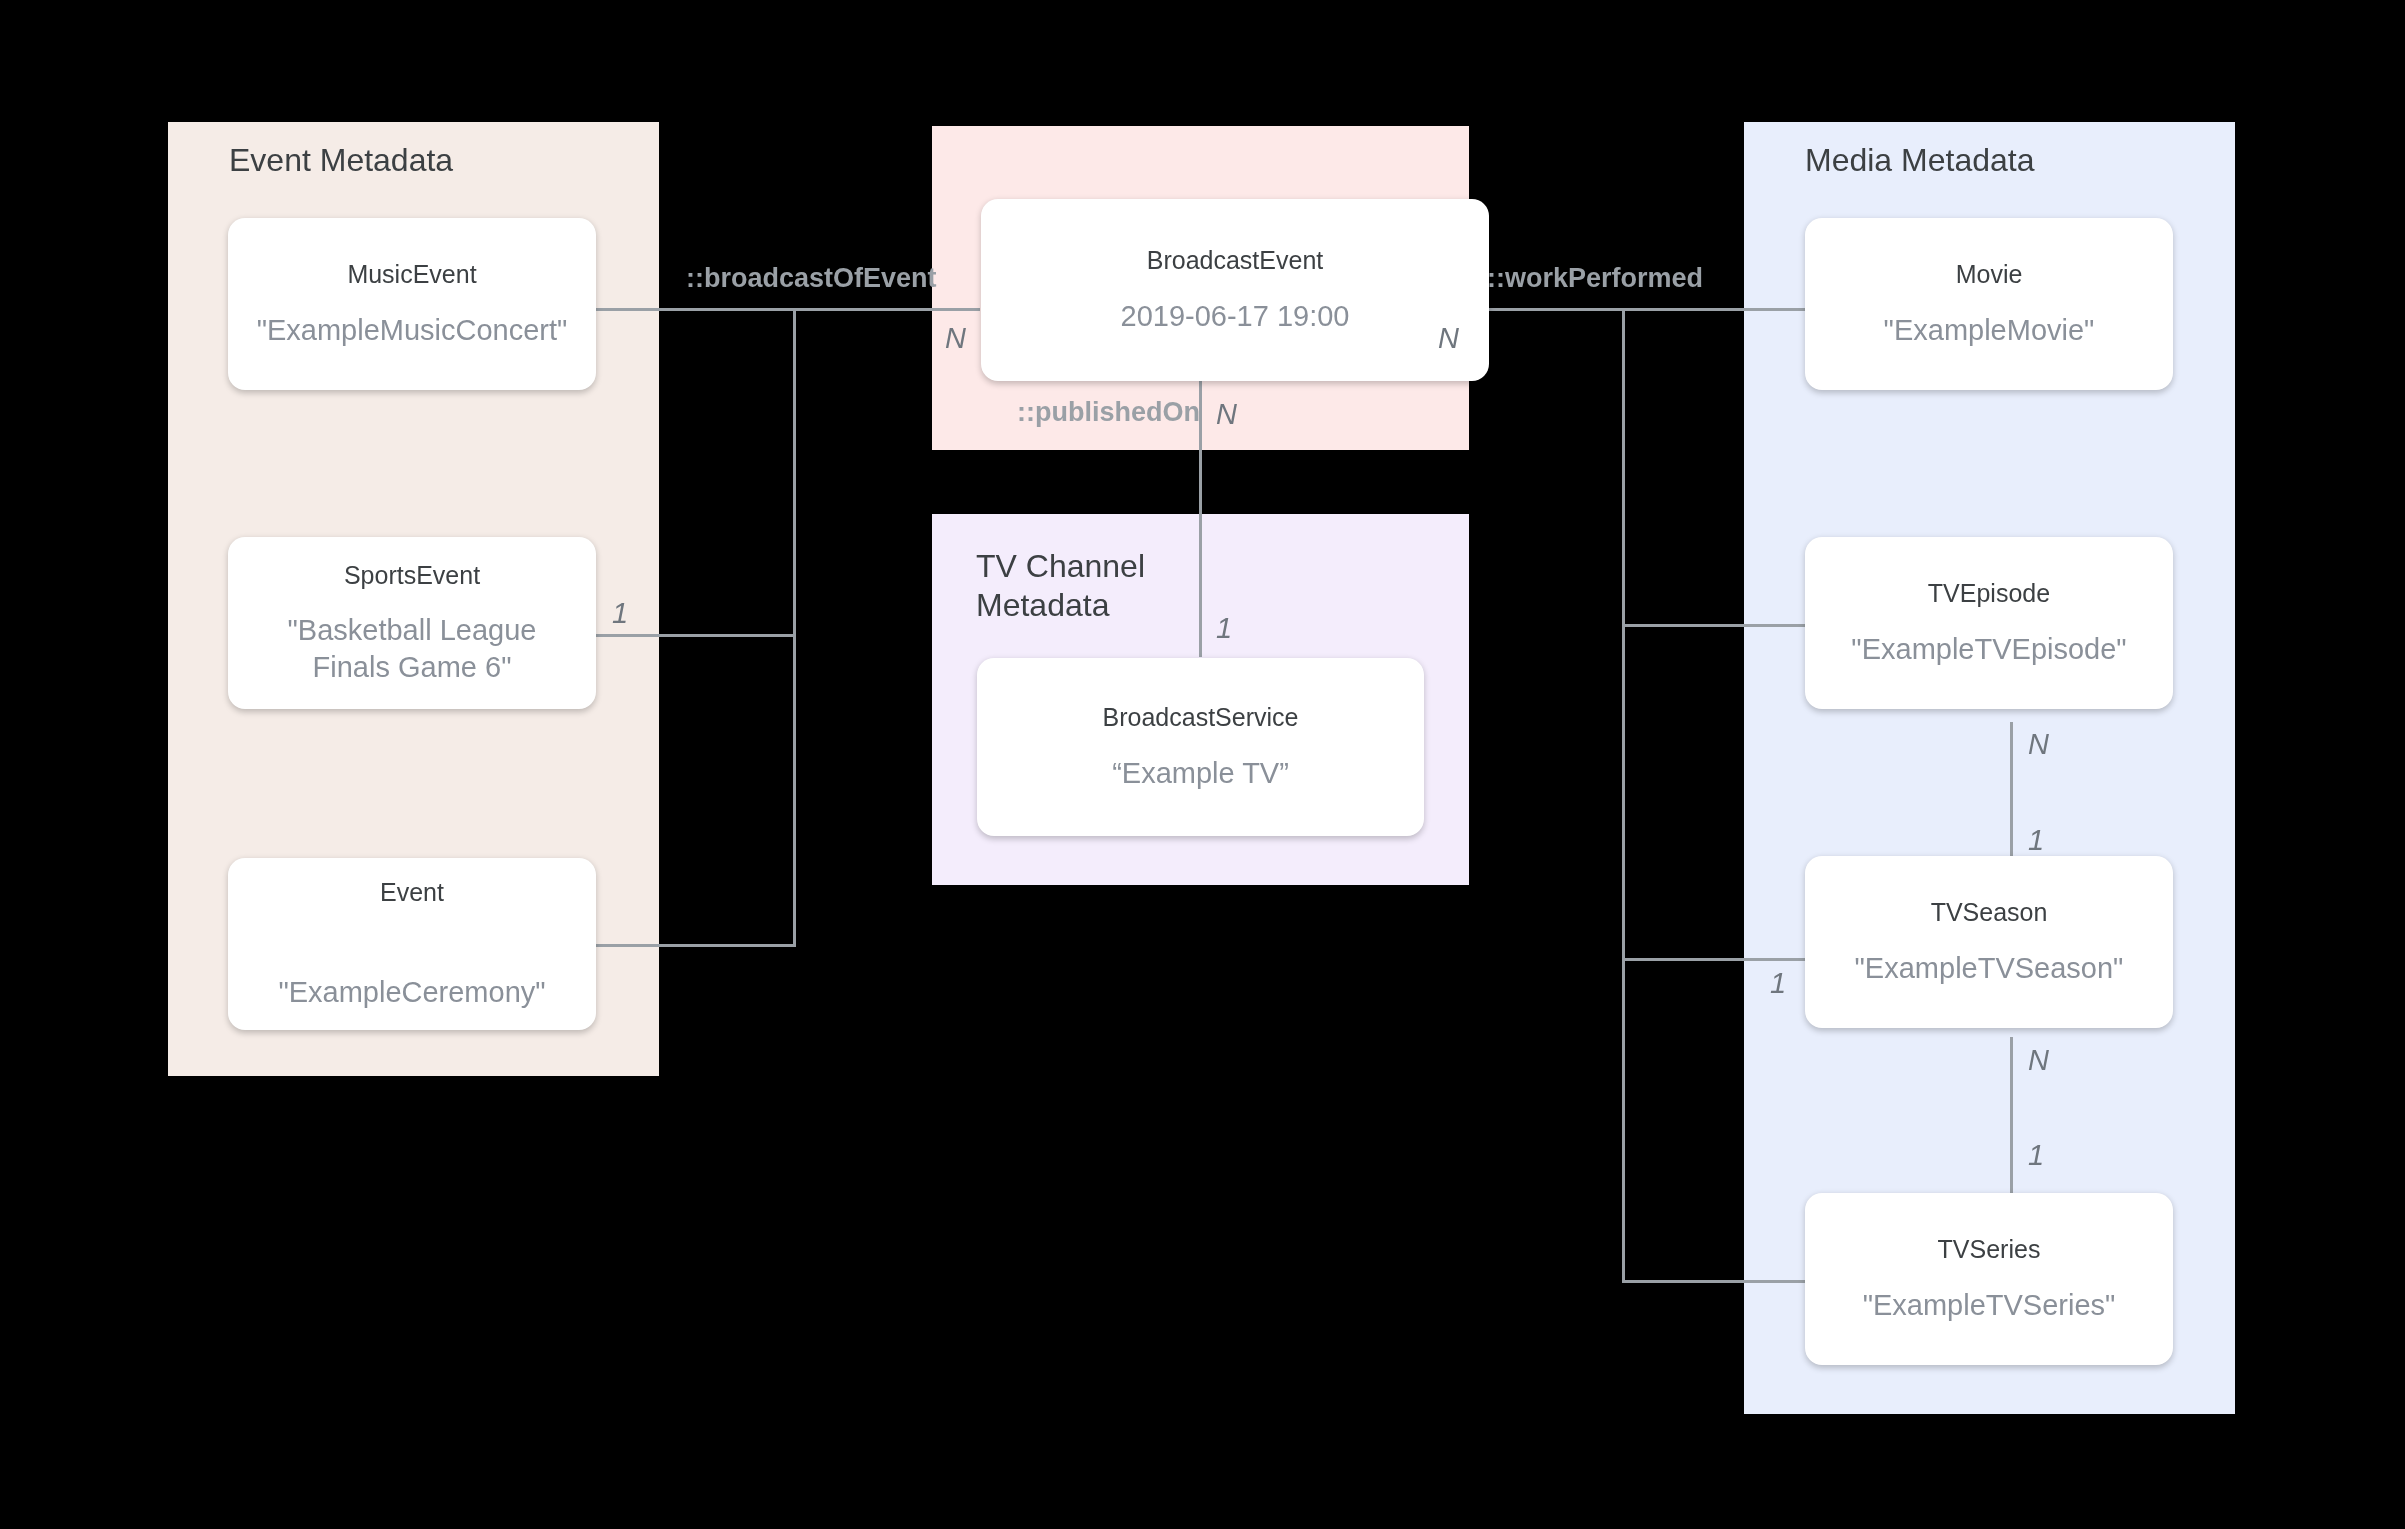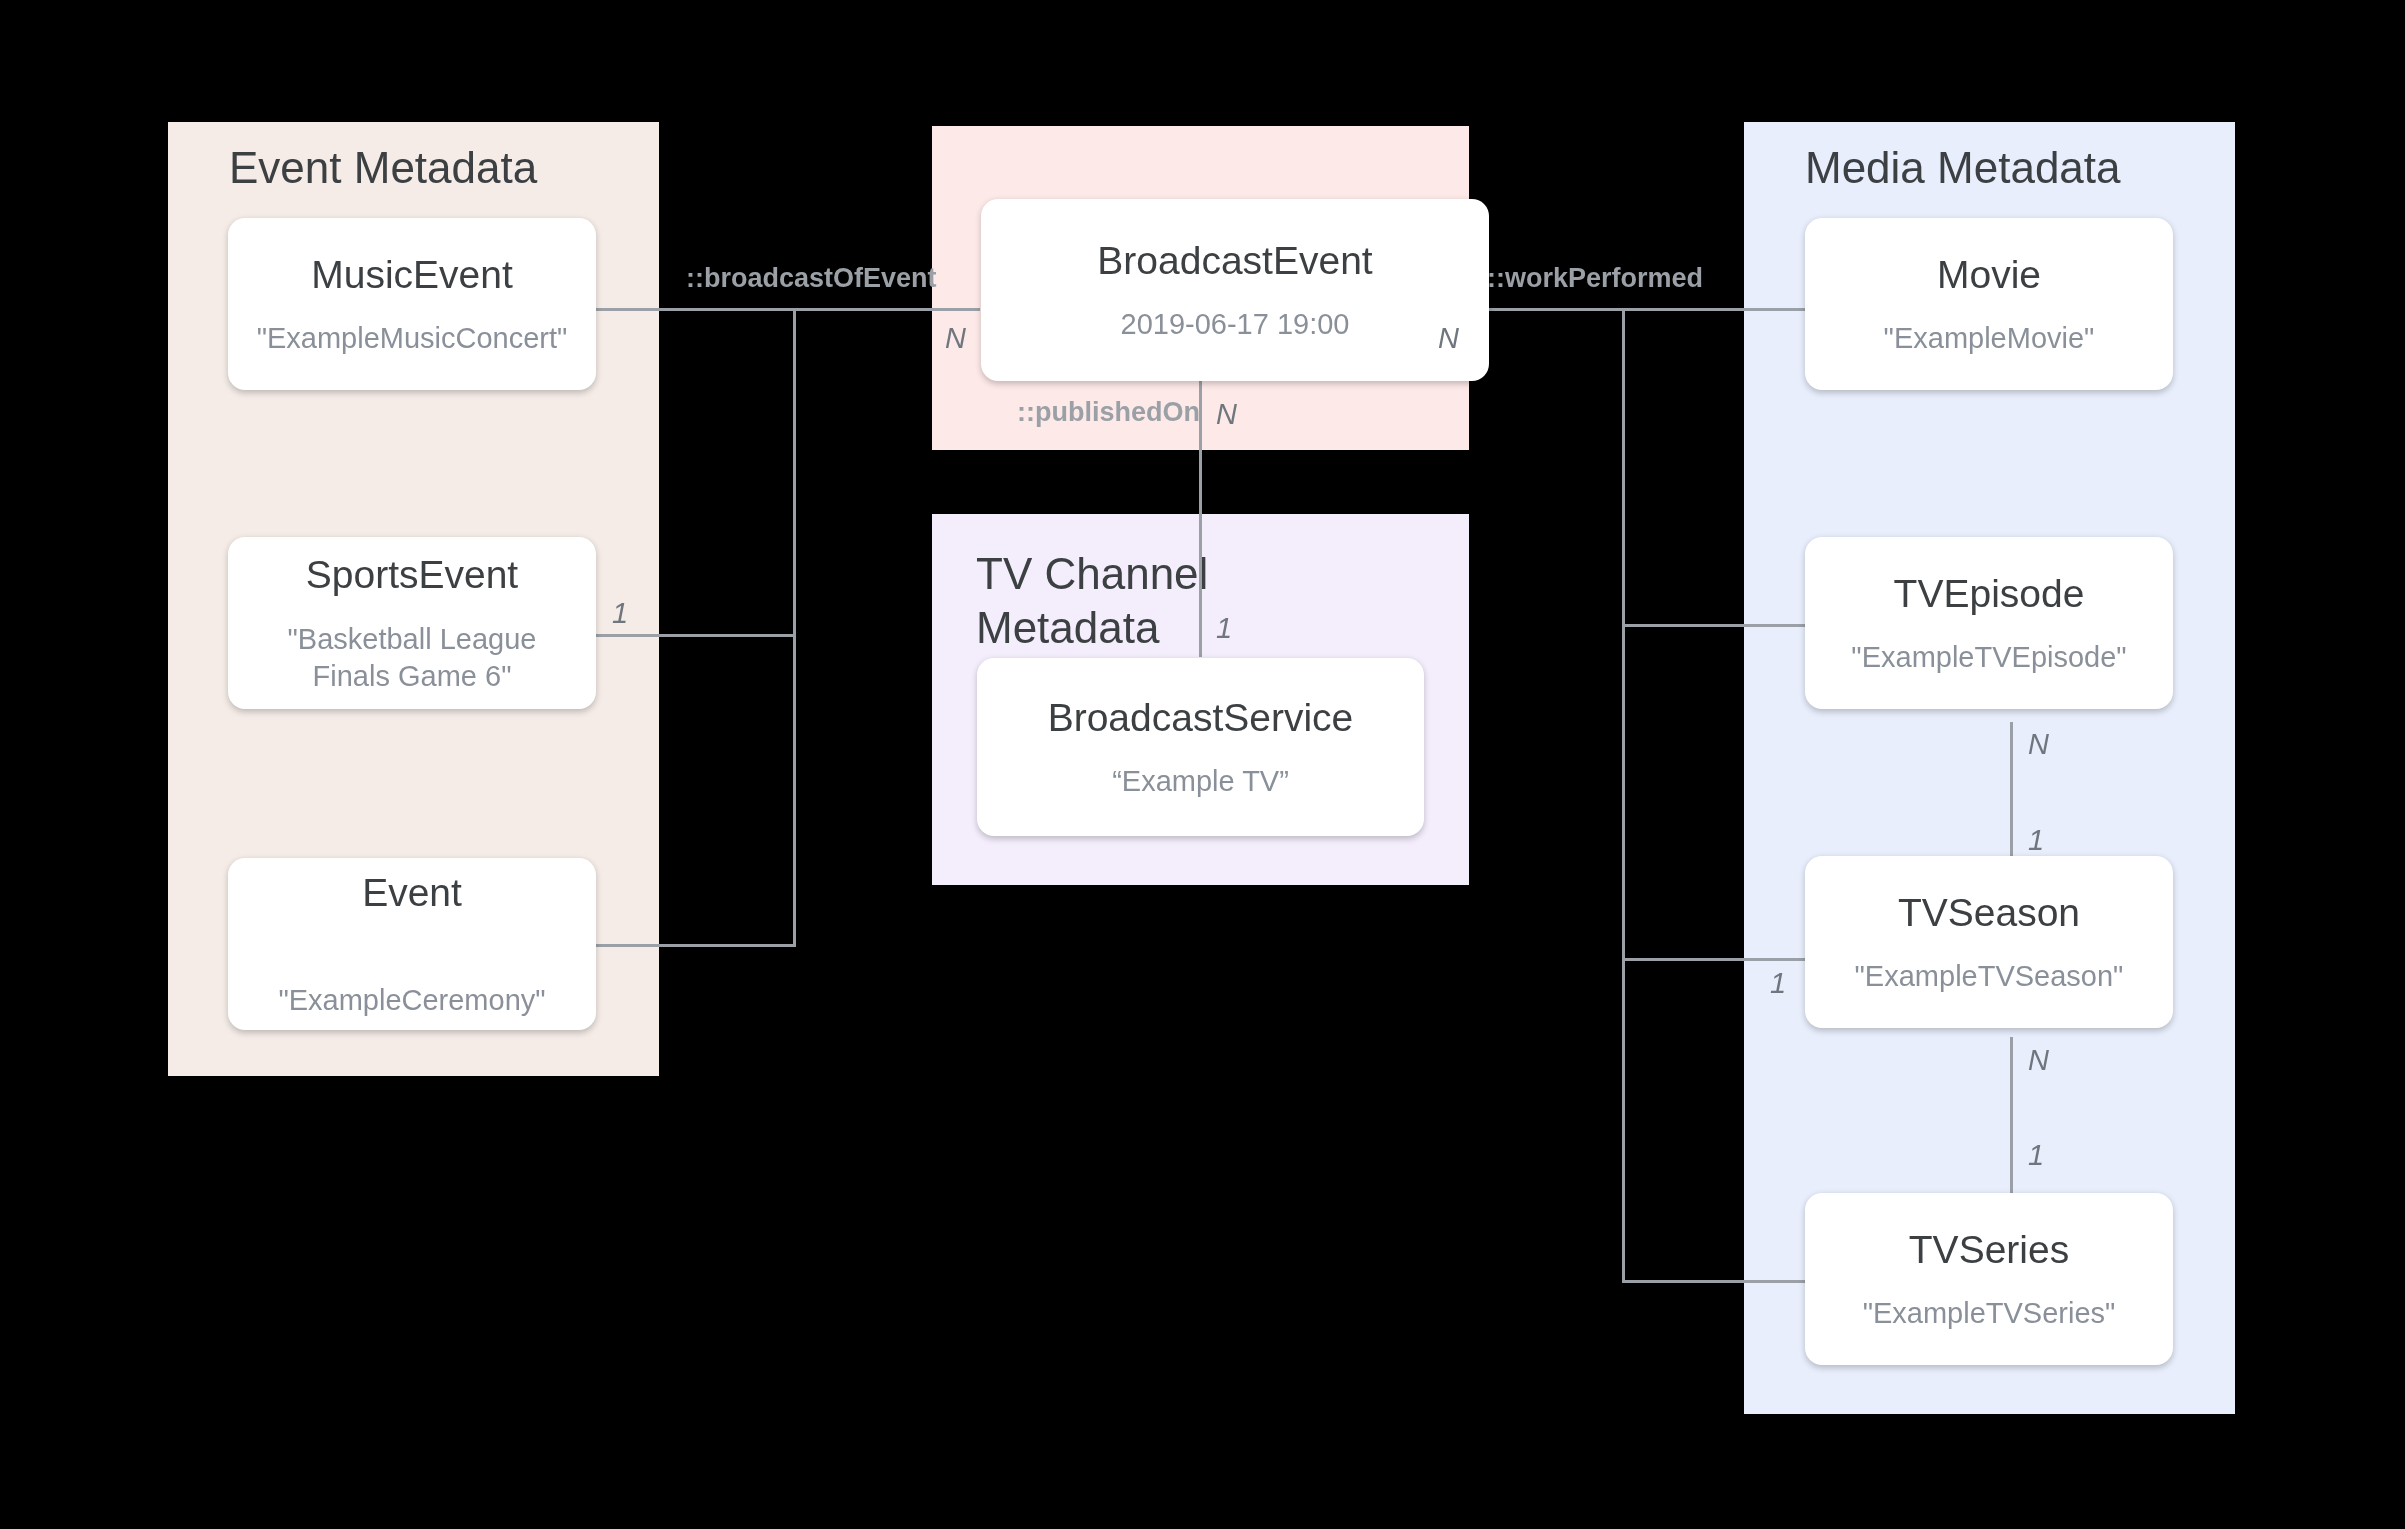--- a/index.html
+++ b/index.html
@@ -1,25 +1,25 @@
 <!DOCTYPE html>
 <html><head>
 <meta charset="utf-8">
 <style>
   html,body{margin:0;padding:0;background:#000;}
   body{width:2405px;height:1529px;overflow:hidden;font-family:"Liberation Sans",sans-serif;}
   #stage{position:relative;width:2405px;height:1529px;background:#000;}
 
   .panel{position:absolute;box-sizing:border-box;}
-  .panel-title{position:absolute;font-size:44px;color:#3c4043;line-height:1.22;white-space:pre-line;}
+  .panel-title{position:absolute;font-size:32px;color:#3c4043;line-height:1.22;white-space:pre-line;}
 
   .node{position:absolute;box-sizing:border-box;background:#fff;border-radius:17px;
         box-shadow:0 2.9px 6.7px rgba(0,0,0,0.22);display:flex;flex-direction:column;
         align-items:center;justify-content:center;text-align:center;padding:9.6px 17px;}
-  .node .ntitle{font-size:39px;color:#3c4043;line-height:1.25;}
+  .node .ntitle{font-size:25px;color:#3c4043;line-height:1.25;}
   .node .nval{font-size:29px;color:#8a9099;line-height:1.28;margin-top:21px;}
 
   .ln{position:absolute;background:#9aa0a6;}
   .lnh{height:2.9px;}
   .lnv{width:2.9px;}
 
   .rel{position:absolute;font-size:27px;color:#9aa0a6;font-weight:bold;white-space:nowrap;}
   .card{position:absolute;font-size:29px;color:#6f767e;font-style:italic;white-space:nowrap;}
 </style>
 </head>

